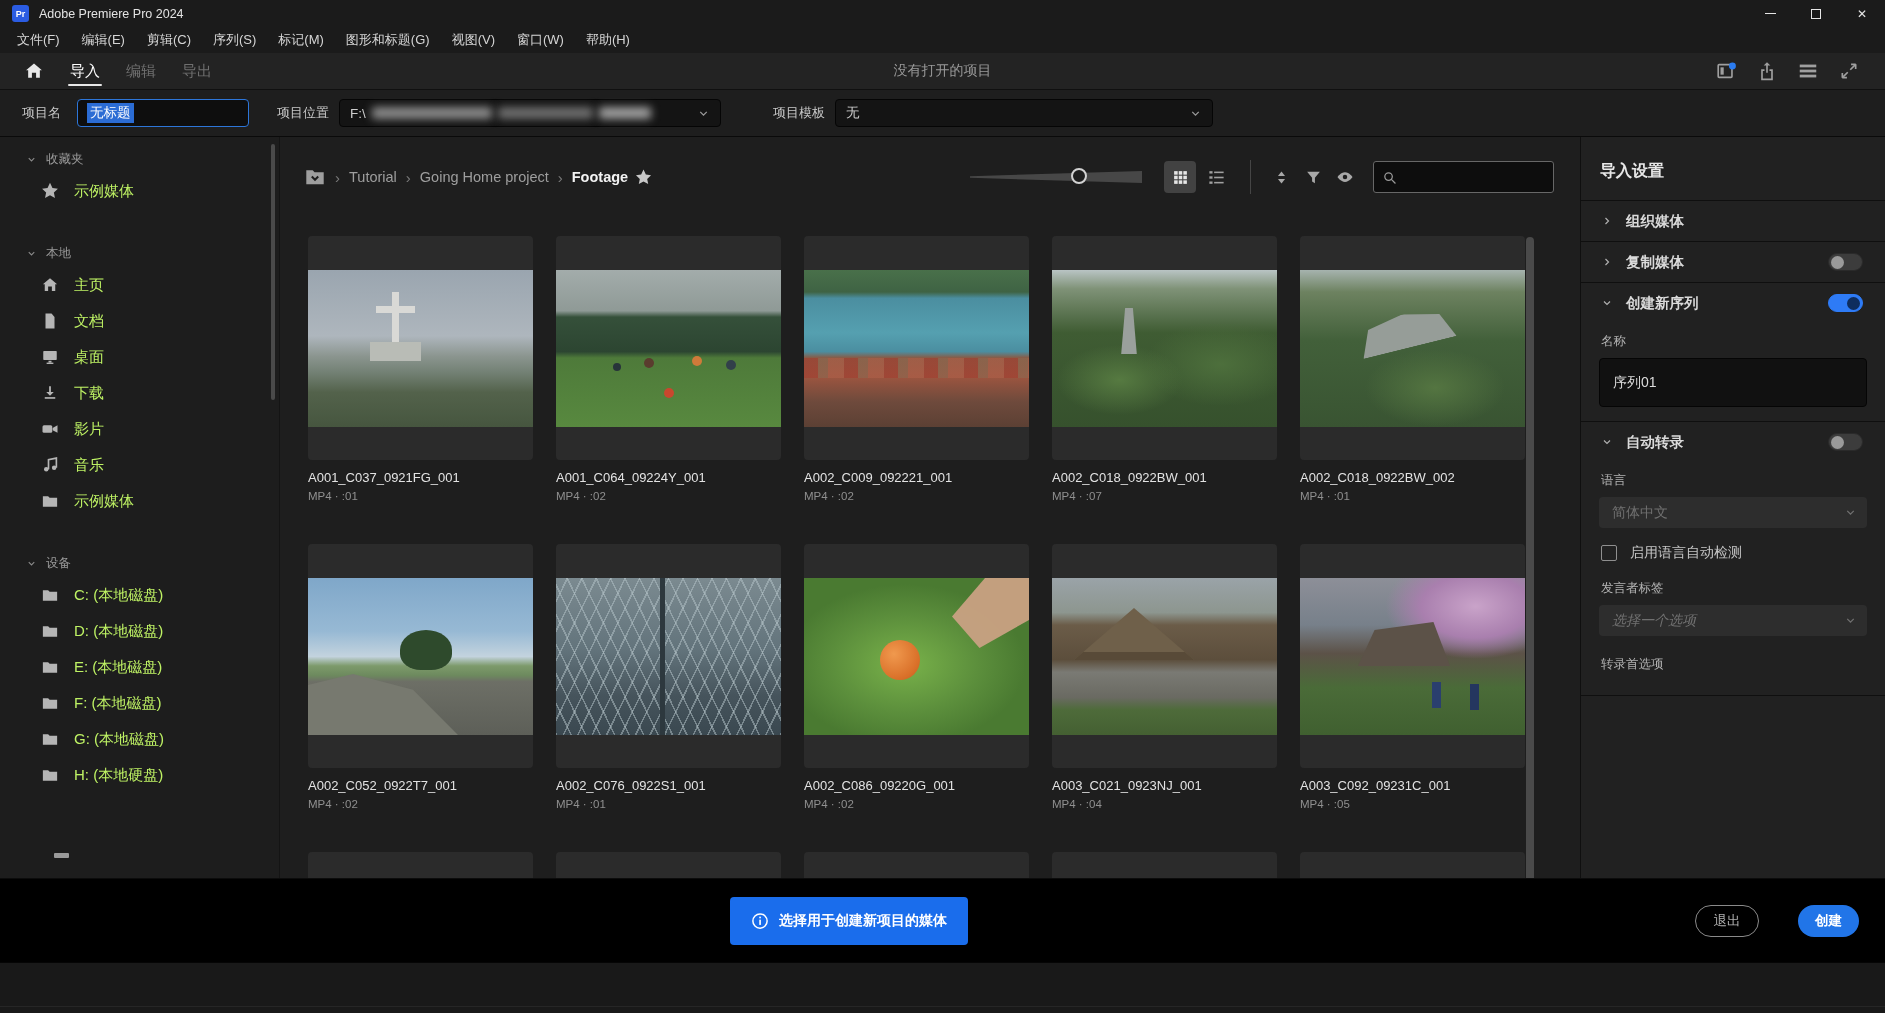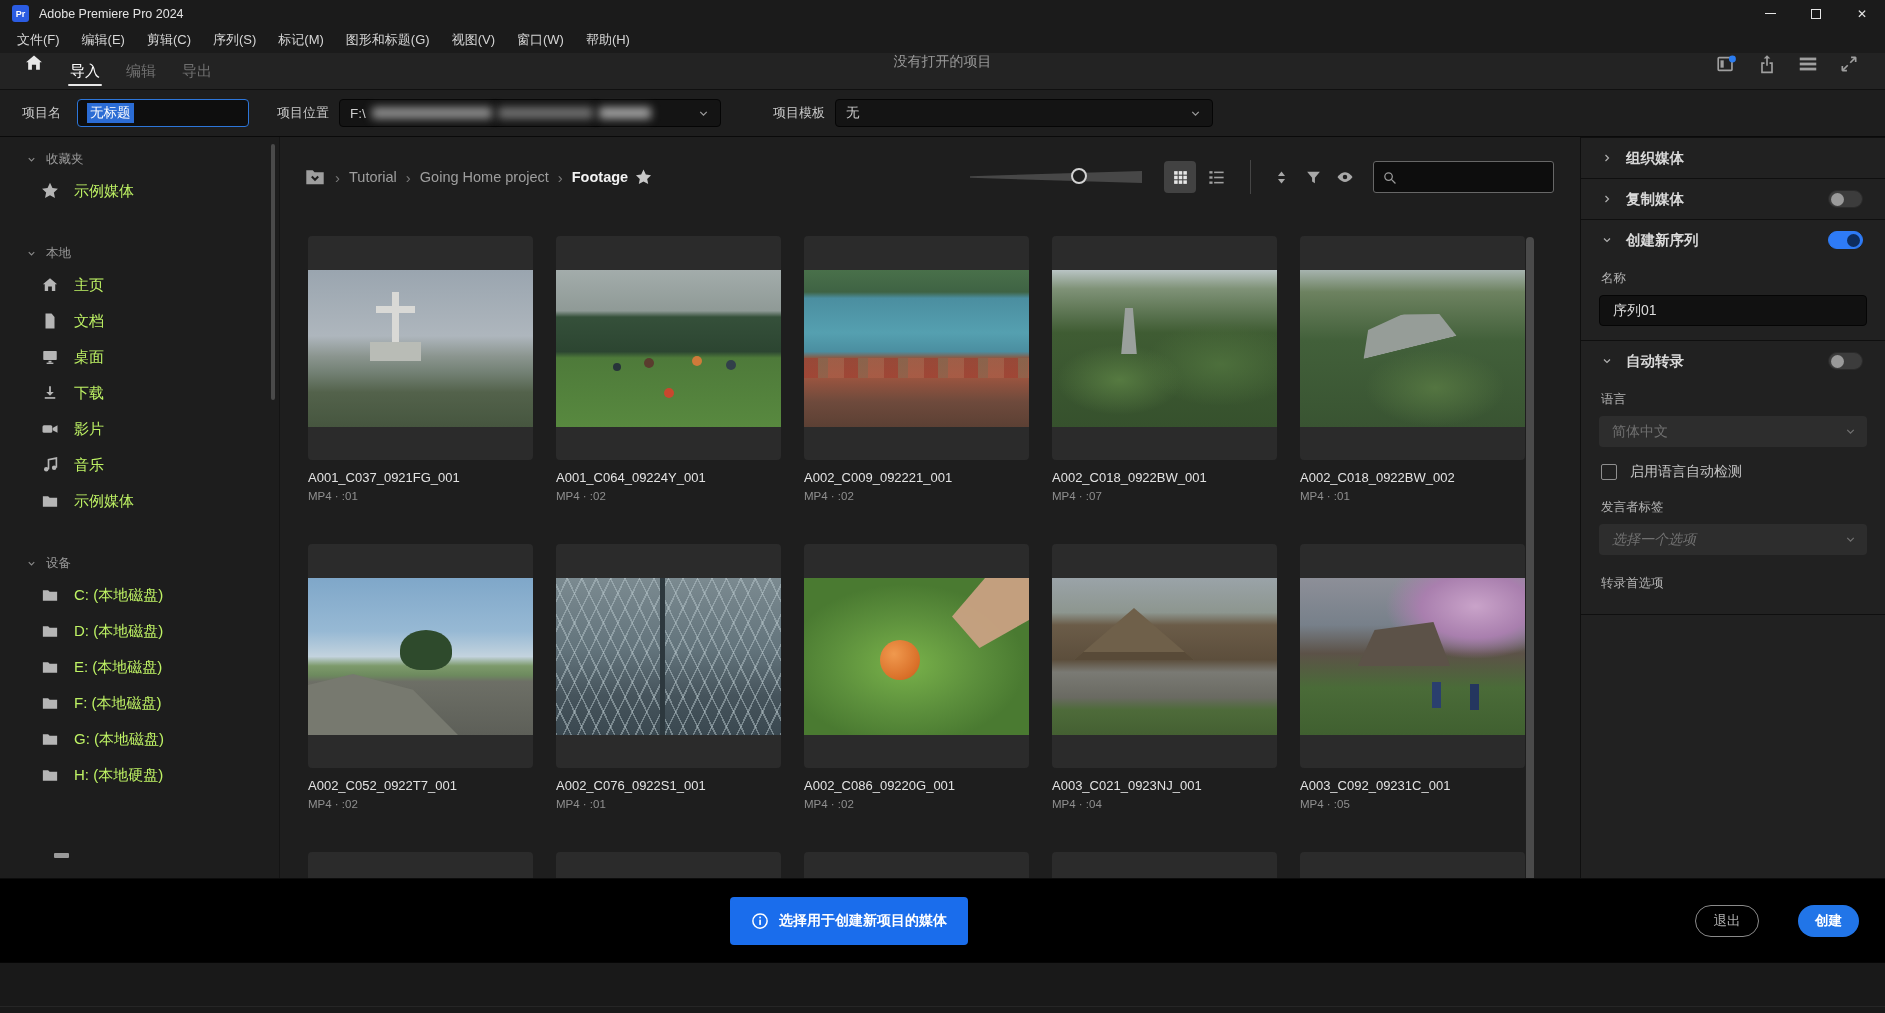--- a/index.html
+++ b/index.html
@@ -16,21 +16,21 @@
   .win-controls{margin-left:auto;display:flex;height:100%;}
   .win-btn{width:46px;height:100%;display:flex;align-items:center;justify-content:center;color:#e6e6e6;font-size:12px;}
   .win-min i{display:block;width:11px;height:1.5px;background:#e6e6e6;}
   .win-max i{display:block;width:10px;height:10px;border:1.2px solid #e6e6e6;}
 
   
   .menubar{position:absolute;left:0;top:27px;width:100%;height:26px;background:#1b1b1b;display:flex;align-items:center;padding-left:6px;}
   .menu-item{font-size:13px;color:#d6d6d6;padding:0 11px;line-height:26px;cursor:default;}
 
   
-  .header{position:absolute;left:0;top:53px;width:100%;height:37px;background:#232323;border-bottom:1px solid #101010;display:flex;align-items:flex-start;}
+  .header{position:absolute;left:0;top:53px;width:100%;height:37px;background:#232323;border-bottom:1px solid #101010;display:flex;align-items:center;}
   .home-btn{margin-left:24px;color:#e8e8e8;}
   .tabs{display:flex;margin-left:24px;gap:22px;height:100%;align-items:center;}
   .tab{font-size:15px;color:#6f6f6f;position:relative;height:100%;display:flex;align-items:center;padding:0 2px;}
   .tab.active{color:#fff;}
   .tab.active::after{content:"";position:absolute;left:0;right:0;bottom:3px;height:2px;background:#e8e8e8;border-radius:1px;}
   .header-status{position:absolute;left:50%;transform:translateX(-50%);font-size:14px;color:#9a9a9a;}
   .header-icons{margin-left:auto;display:flex;gap:20px;align-items:center;margin-right:26px;color:#9f9f9f;}
 
   
   .projectbar{position:absolute;left:0;top:90px;width:100%;height:47px;background:#1e1e1e;border-bottom:1px solid #0a0a0a;display:flex;align-items:center;}
@@ -138,21 +138,21 @@
   .rp-row{height:40px;display:flex;align-items:center;padding:0 22px 0 20px;color:#d4d4d4;}
   .rp-row .chev{color:#b0b0b0;margin-right:13px;}
   .rp-row .rp-label{font-size:14.5px;font-weight:bold;color:#dadada;}
   .rp-row .toggle{margin-left:auto;}
   .toggle{width:35px;height:18px;border-radius:9px;position:relative;background:#3c3c3c;border:1px solid #2a2a2a;}
   .toggle .knob{position:absolute;top:1.5px;width:13px;height:13px;border-radius:50%;background:#9a9a9a;left:2px;transition:none;}
   .toggle.on{background:#2e7bf6;border-color:#2e7bf6;}
   .toggle.on .knob{left:auto;right:2px;background:#0e2d5e;}
   .rp-field{padding:0 18px;}
   .rp-field-label{font-size:12.5px;color:#b4b4b4;margin:10px 0 8px 2px;}
-  .rp-input{height:31px;background:#111;border-radius:4px;border:1px solid #050505;display:flex;align-items:center;
+  .rp-input{height:49px;background:#111;border-radius:4px;border:1px solid #050505;display:flex;align-items:center;
     padding-left:13px;font-size:14px;color:#dcdcdc;}
   .rp-select{height:31px;background:#2d2d2d;border-radius:4px;display:flex;align-items:center;
     padding:0 10px 0 13px;font-size:14px;color:#707070;}
   .rp-select .dd-chev{margin-left:auto;color:#707070;}
   .rp-select.italic{font-style:italic;}
   .rp-check-row{display:flex;align-items:center;gap:13px;margin:16px 2px 10px 2px;}
   .rp-checkbox{width:16px;height:16px;border:1.5px solid #8f8f8f;border-radius:2px;background:transparent;}
   .rp-check-label{font-size:14px;color:#c6c6c6;}
   .rp-pad{height:14px;}
 
@@ -674,20 +674,21 @@
           <div class="tile-stub"></div>
           <div class="tile-stub"></div>
           <div class="tile-stub"></div>
           <div class="tile-stub"></div>
           <div class="tile-stub"></div>
         </div>
       <div class="content-scroll"></div>
     </div>
 
     <div class="rightpanel">
+      <div class="rp-title">导入设置</div>
       <div class="rp-divider"></div>
       <div class="rp-row">
         <span class="icon chev">
             <svg width="12" height="12">
               <use href="#i-chevron-right"></use>
             </svg>
           </span>
         <span class="rp-label">组织媒体</span>
       </div>
       <div class="rp-divider"></div>

